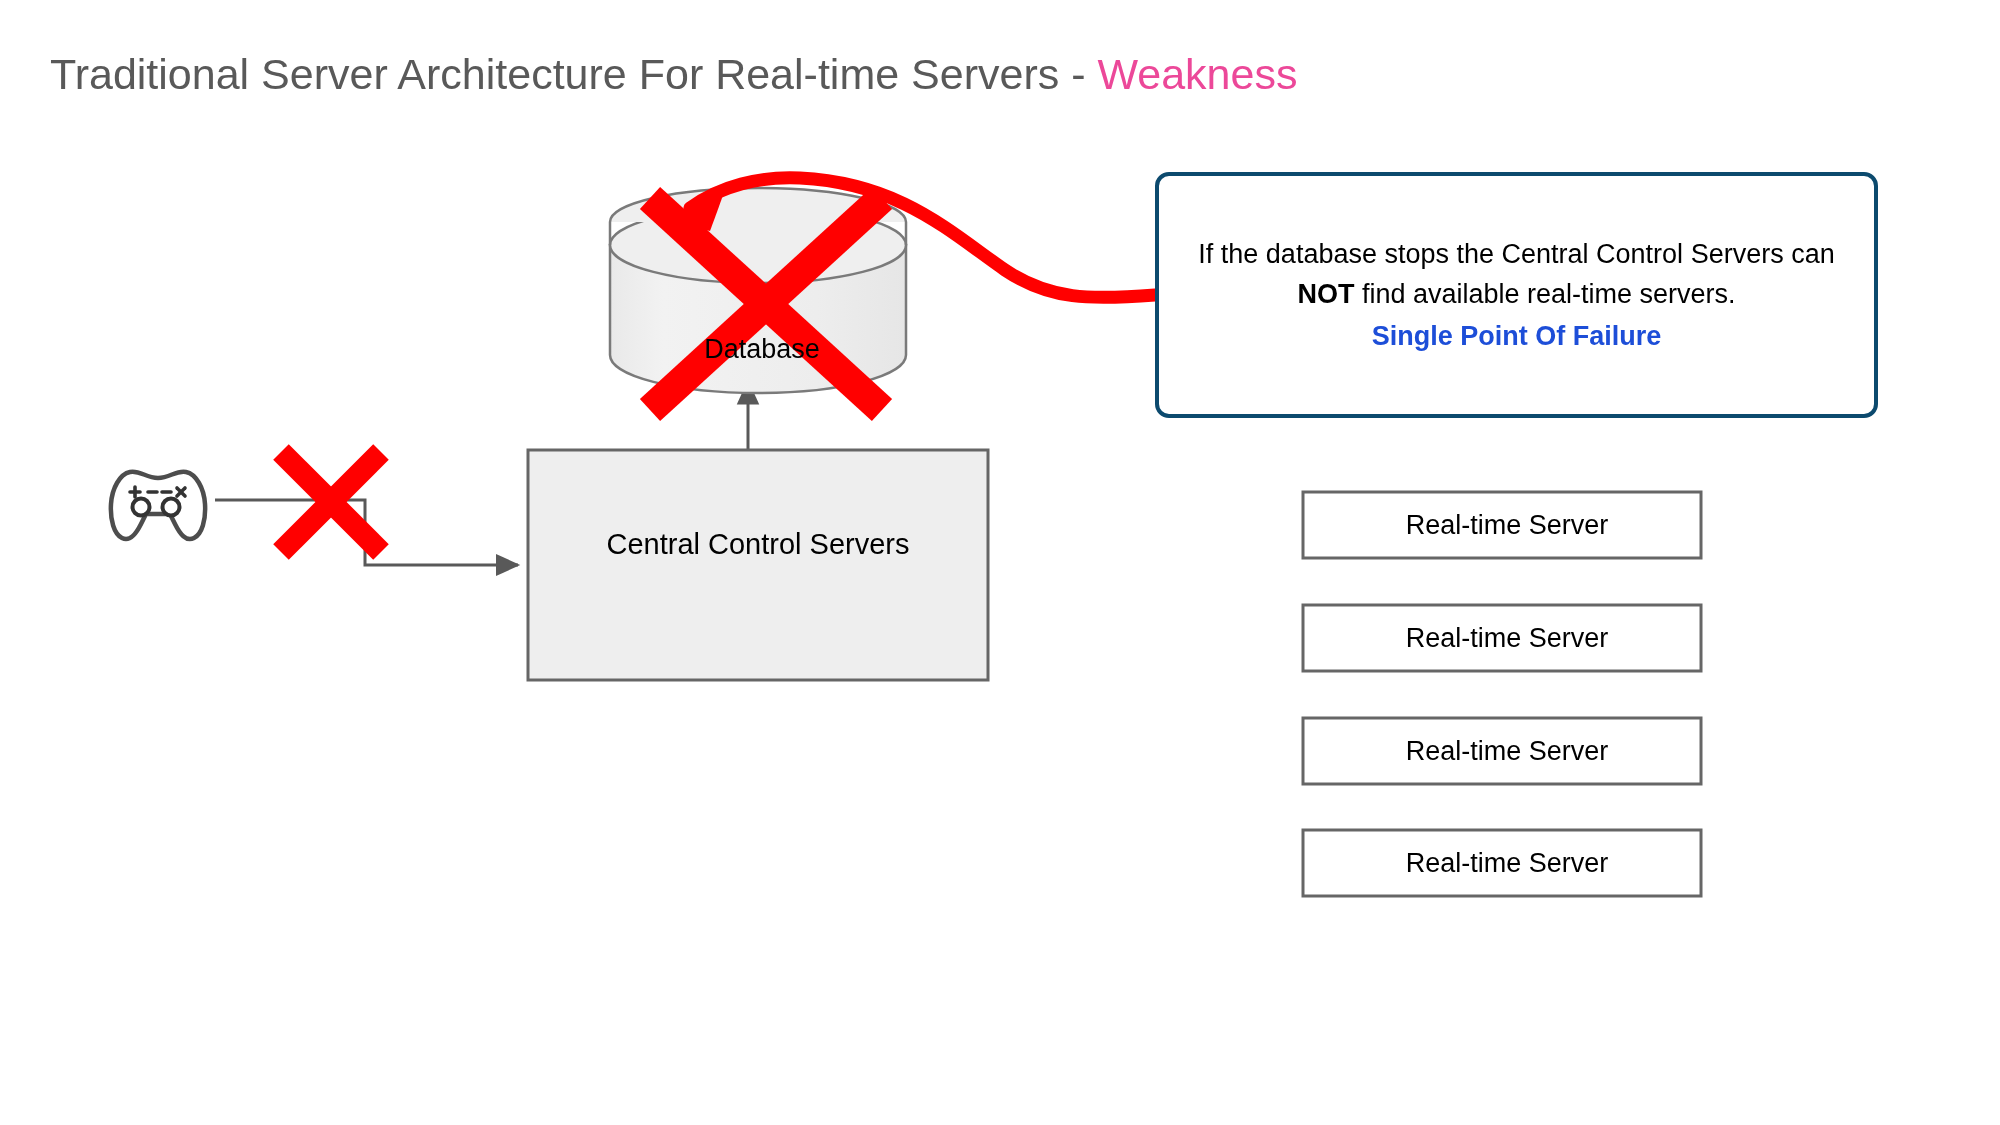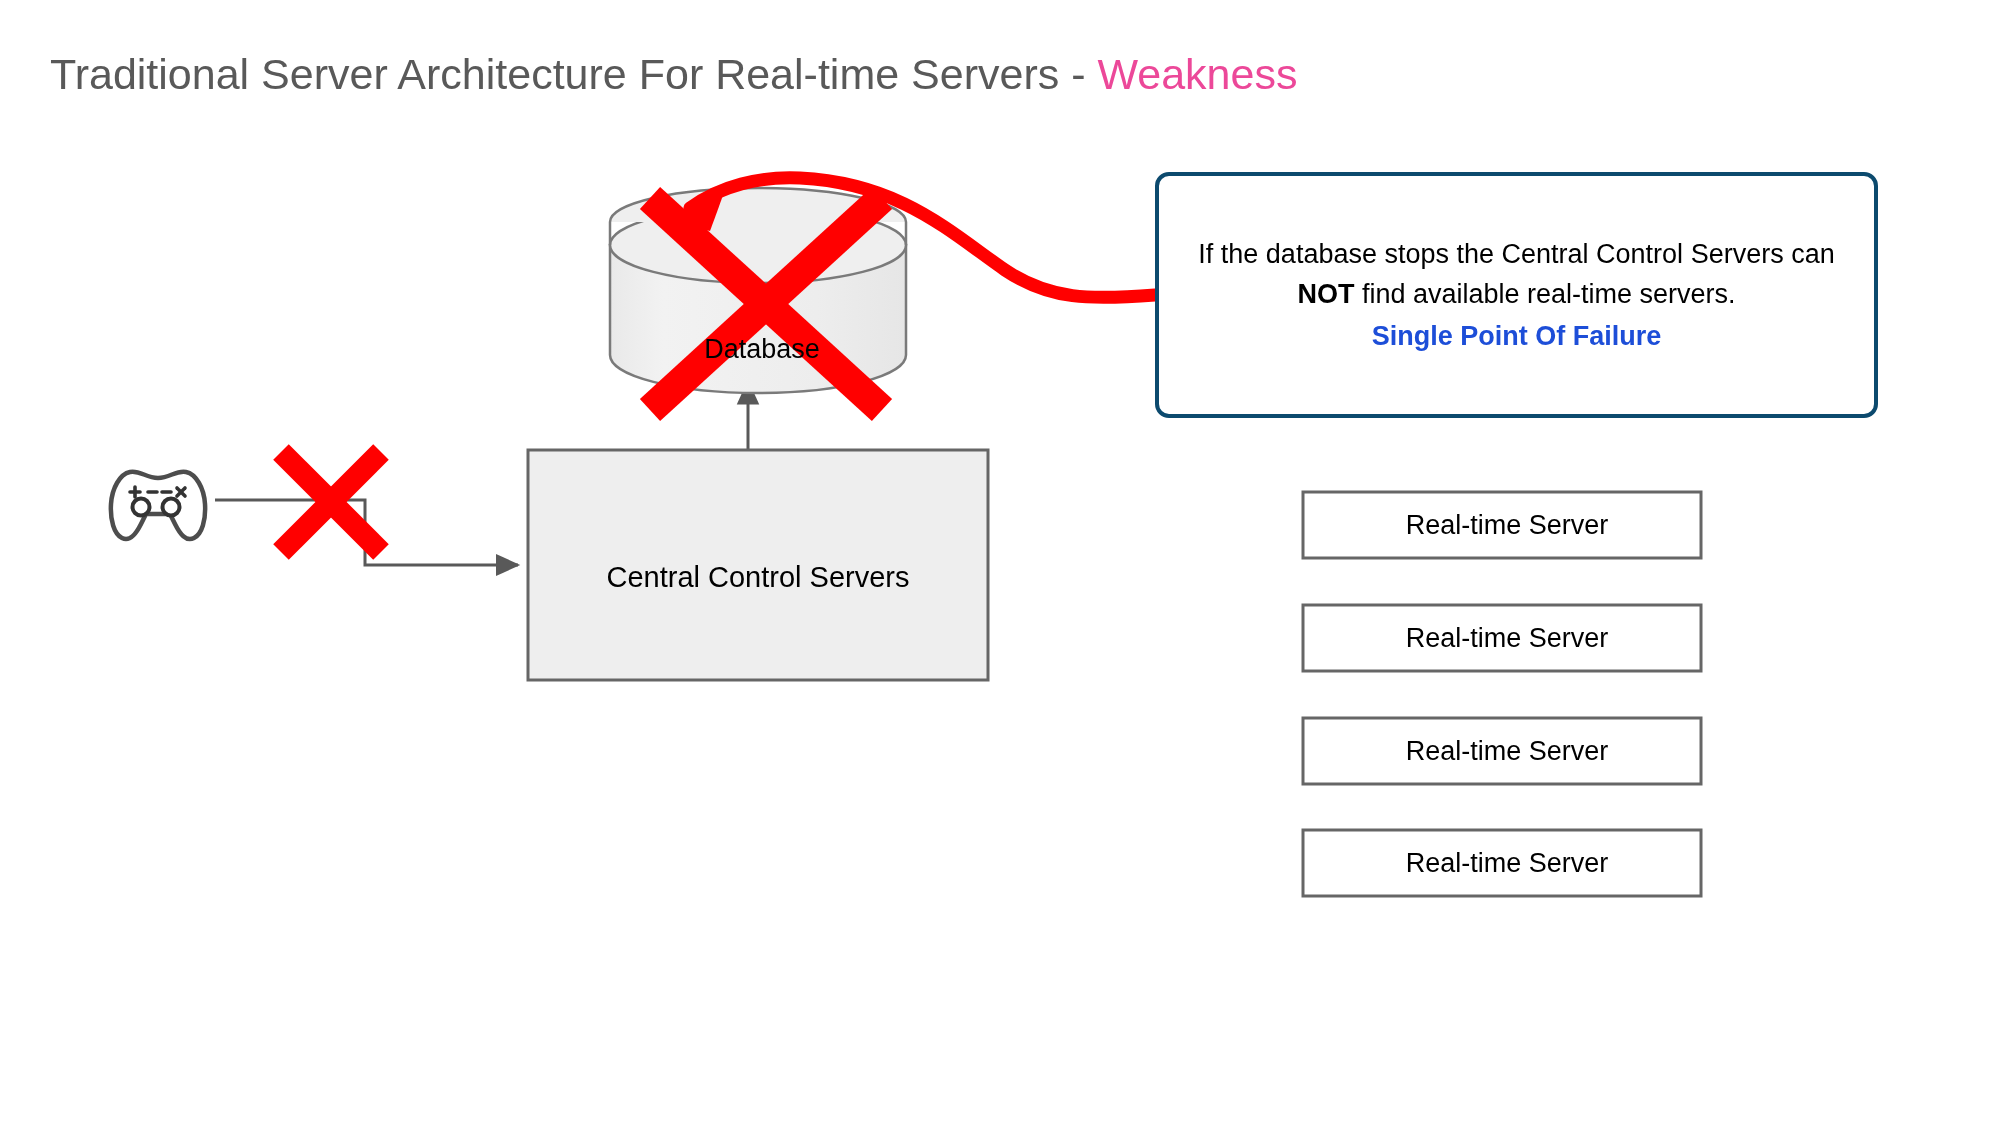--- a/index.html
+++ b/index.html
@@ -61,21 +61,21 @@
   #db-label {
     left: 610px;
     top: 285px;
     width: 304px;
     height: 36px;
     margin-top: 46px;
   }
 
   #ccs-label {
     left: 528px;
-    top: 557px;
+    top: 524px;
     width: 460px;
     height: 40px;
     font-size: 29px;
   }
 
   .rts-label {
     width: 408px;
     height: 66px;
     font-size: 27px;
   }

